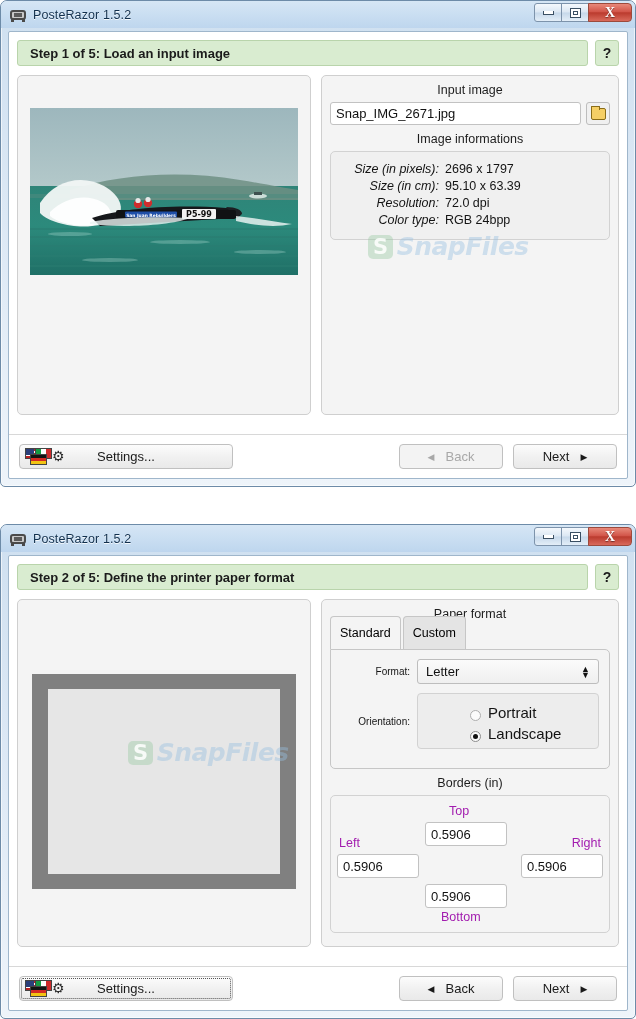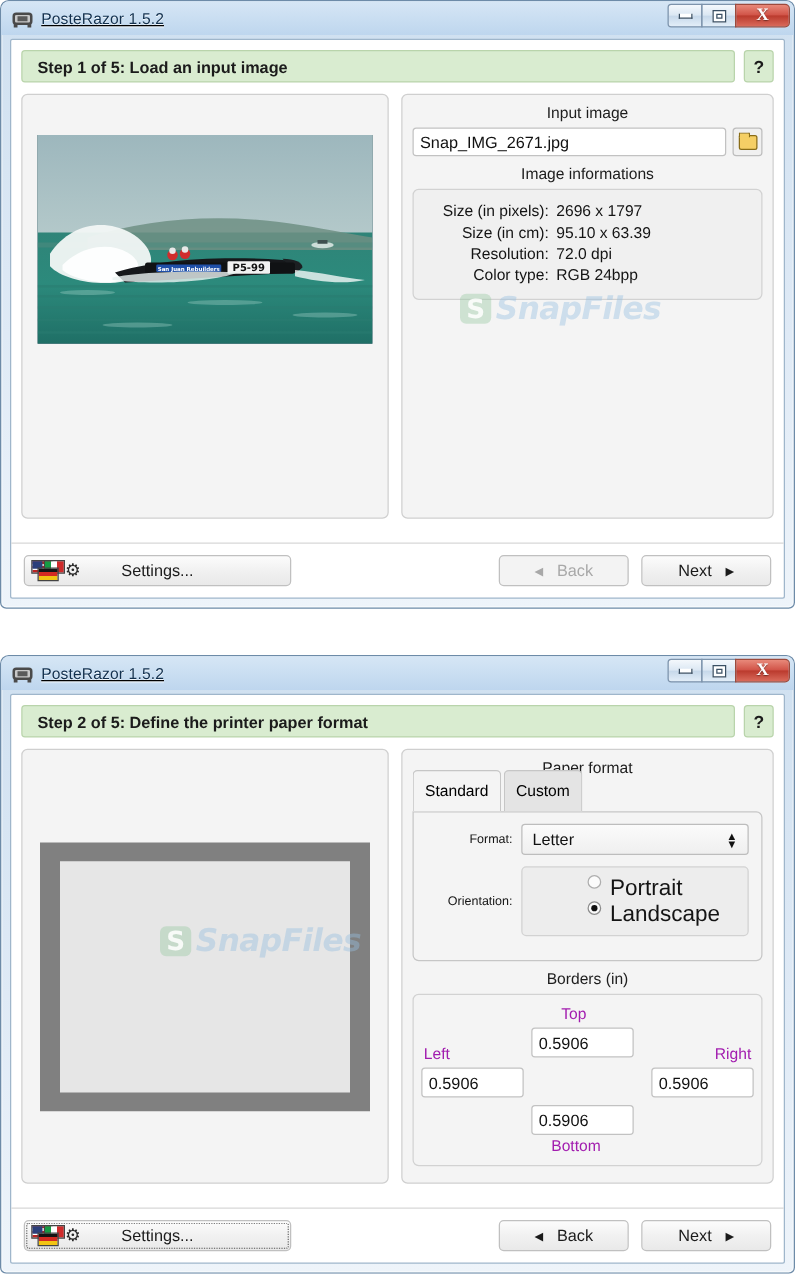--- a/index.html
+++ b/index.html
@@ -24,21 +24,20 @@
   #window-1 { top: 0; height: 487px; }
   #window-2 { top: 524px; height: 495px; }
 
   .titlebar {
     position: relative;
     height: 27px;
     display: flex; align-items: center;
     padding-left: 8px;
     background: linear-gradient(180deg,#d6e6f5 0%, #cbdff2 45%, #bed6ee 100%);
     border-radius: 6px 6px 0 0;
-    text-decoration: underline;
   }
   .title-icon {
     width: 18px; height: 15px; margin-right: 6px;
     position: relative; flex: none;
   }
   .title-icon .body {
     position:absolute; left:1px; top:3px; width:16px; height:10px;
     border:2px solid #4a4a4a; border-radius:3px; background:#c8c8c8;
   }
   .title-icon .slot {
@@ -163,21 +162,21 @@
     content:""; position:absolute; left:-1px; top:-3px;
     width:7px; height:3px; background:#f5cf65;
     border:1px solid #8a6d18; border-bottom:none; border-radius:1px 1px 0 0;
   }
   .info-box {
     margin: 0 8px; background: #f0f0f0;
     border: 1px solid #d2d2d2; border-radius: 5px;
     padding: 9px 10px 10px 10px;
   }
   .info-line { display: flex; font-size: 12.5px; color: #141414; line-height: 17px; }
-  .info-label { width: 104px; text-align: right; padding-right: 6px; }
+  .info-label { width: 104px; text-align: right; padding-right: 6px; font-style: italic; }
   .info-value { flex: 1; text-align: left; }
 
   
   .watermark {
     position: absolute; pointer-events: none;
     font-family: "DejaVu Sans", sans-serif;
     font-weight: bold; font-style: italic;
     font-size: 25px; letter-spacing: -0.5px;
     color: rgba(150,190,225,0.42);
     display: flex; align-items: center; gap: 4px;
@@ -271,21 +270,21 @@
   }
   .combo-arrows {
     position: absolute; right: 8px; top: 50%; transform: translateY(-50%);
     display: flex; flex-direction: column; line-height: 6px; font-size: 9px; color: #111;
   }
   .radio-group {
     flex: 1;
     background: #ededed; border: 1px solid #d2d2d2; border-radius: 4px;
     padding: 6px 0 6px 52px;
   }
-  .radio-row { display: flex; align-items: flex-start; font-size: 18px; color: #141414; height: 21px; cursor: pointer; }
+  .radio-row { display: flex; align-items: flex-end; font-size: 15px; color: #141414; height: 21px; cursor: pointer; }
   .radio {
     width: 11px; height: 11px; border-radius: 50%;
     border: 1px solid #aeaeae; background: #fbfbfb; margin-right: 7px;
     display: flex; align-items: center; justify-content: center; flex: none;
   }
   .radio.checked { border-color: #8d8d8d; }
   .radio.checked:after { content:""; width:5px; height:5px; background:#111; border-radius:50%; }
 
   .borders-box {
     margin: 0 8px; background: #f4f4f4;

